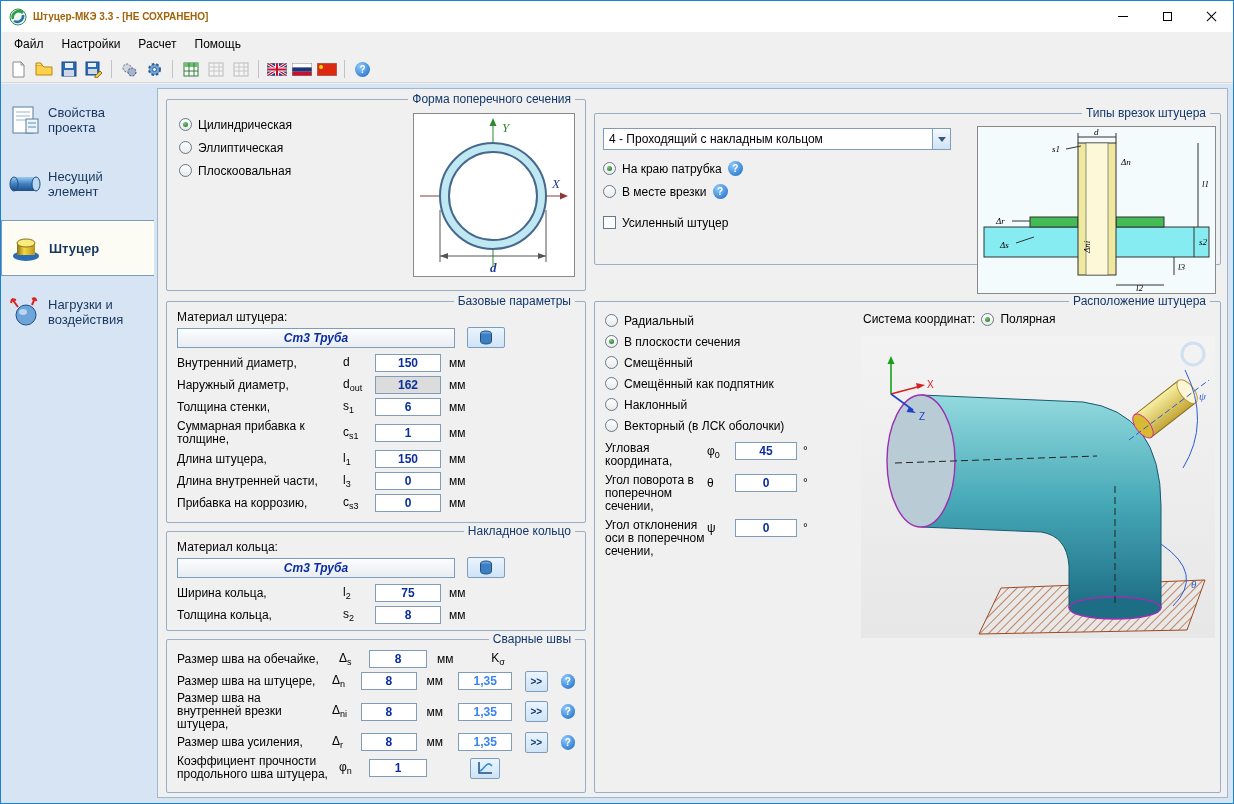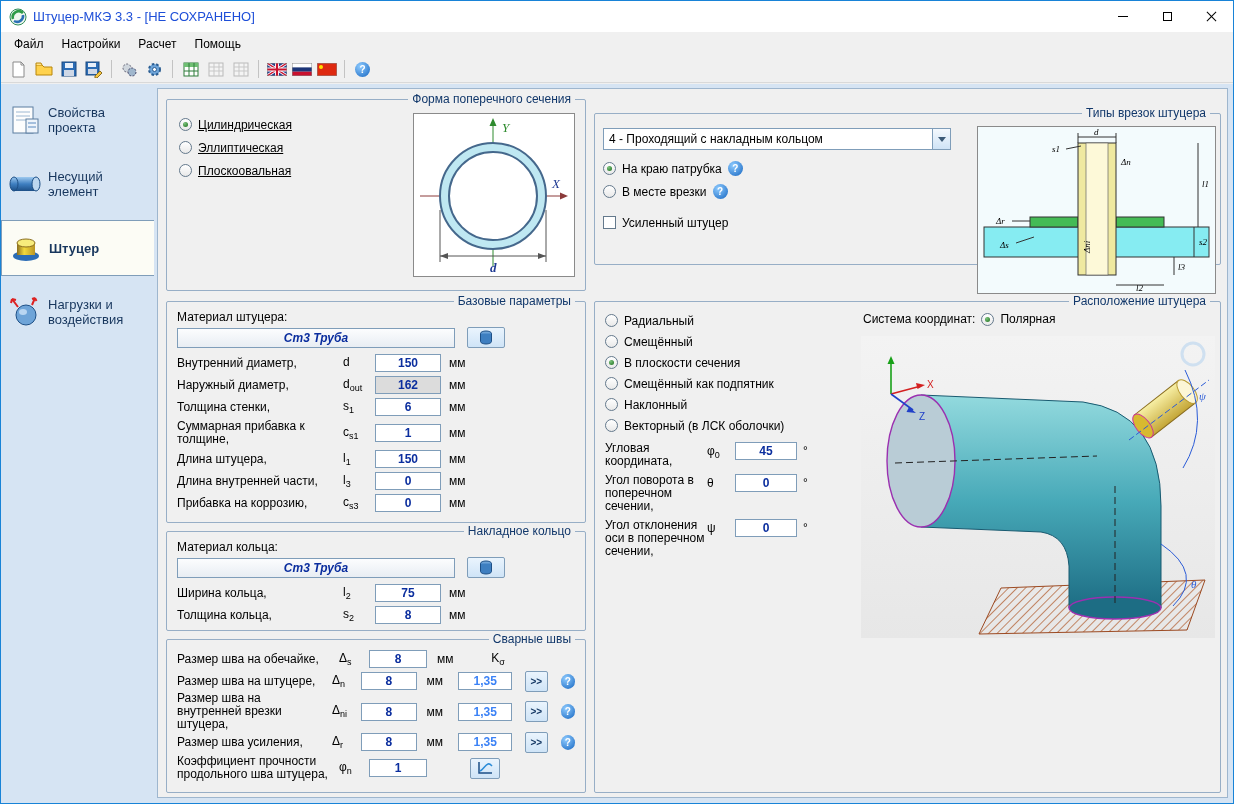--- a/index.html
+++ b/index.html
@@ -4,21 +4,21 @@
 <style>
   * { margin:0; padding:0; box-sizing:border-box; }
   html,body { width:1234px; height:804px; overflow:hidden; }
   body {
     font-family:"Liberation Sans", sans-serif; font-size:12px; color:#000;
     background:#f0f0f0; position:relative; border:1px solid #1883d7;
   }
   
   .titlebar { height:31px; background:#ffffff; display:flex; align-items:center; }
   .appicon { width:18px; height:18px; margin:0 6px 0 8px; }
-  .title { flex:1; font-size:13px; color:#1d4ed8; }
+  .title { flex:1; font-size:10px; color:#a16207;font-weight:bold; }
   .winbtns { display:flex; height:31px; }
   .wb { width:44px; display:flex; align-items:center; justify-content:center; cursor:default; }
   .wb-min i { display:block; width:10px; height:1px; background:#000; }
   .wb-max i { display:block; width:9px; height:9px; border:1px solid #000; }
   .wb-close { position:relative; }
   .wb-close i, .wb-close i::after { display:block; width:13px; height:1px; background:#000; transform:rotate(45deg); }
   .wb-close i::after { content:""; transform:rotate(90deg); }
   
   .menubar { height:24px; background:#f0f0f0; display:flex; align-items:center; padding-left:4px; }
   .menu-item { padding:0 9px; line-height:24px; }
@@ -266,21 +266,21 @@
         <path d="M24 10l3-7M27 3l1.5 3M27 3l-3 1" stroke="#d22" stroke-width="2" fill="none"></path>
       </svg>
       <span>Нагрузки и воздействия</span>
     </div>
   </div>
 
   <div class="mainpanel">
 
     <div class="group g-shape">
       <span class="gtitle">Форма поперечного сечения</span>
-      <div style="position:absolute;left:12px;top:14px;display:flex;flex-direction:column;gap:2px;text-decoration:underline;">
+      <div style="position:absolute;left:12px;top:14px;display:flex;flex-direction:column;gap:2px;">
         <div class="radio-row">
           <span class="radio checked"></span>
           <span>Цилиндрическая</span>
         </div>
         <div class="radio-row">
           <span class="radio"></span>
           <span>Эллиптическая</span>
         </div>
         <div class="radio-row">
           <span class="radio"></span>
@@ -510,26 +510,26 @@
 
     <div class="group g-loc">
       <span class="gtitle">Расположение штуцера</span>
 
       <div style="position:absolute;left:10px;top:8px;display:flex;flex-direction:column;">
         <div class="radio-row">
           <span class="radio"></span>
           <span>Радиальный</span>
         </div>
         <div class="radio-row">
-          <span class="radio"></span>
-          <span>Смещённый</span>
-        </div>
-        <div class="radio-row">
           <span class="radio checked"></span>
           <span>В плоскости сечения</span>
+        </div>
+        <div class="radio-row">
+          <span class="radio"></span>
+          <span>Смещённый</span>
         </div>
         <div class="radio-row">
           <span class="radio"></span>
           <span>Смещённый как подпятник</span>
         </div>
         <div class="radio-row">
           <span class="radio"></span>
           <span>Наклонный</span>
         </div>
         <div class="radio-row">

